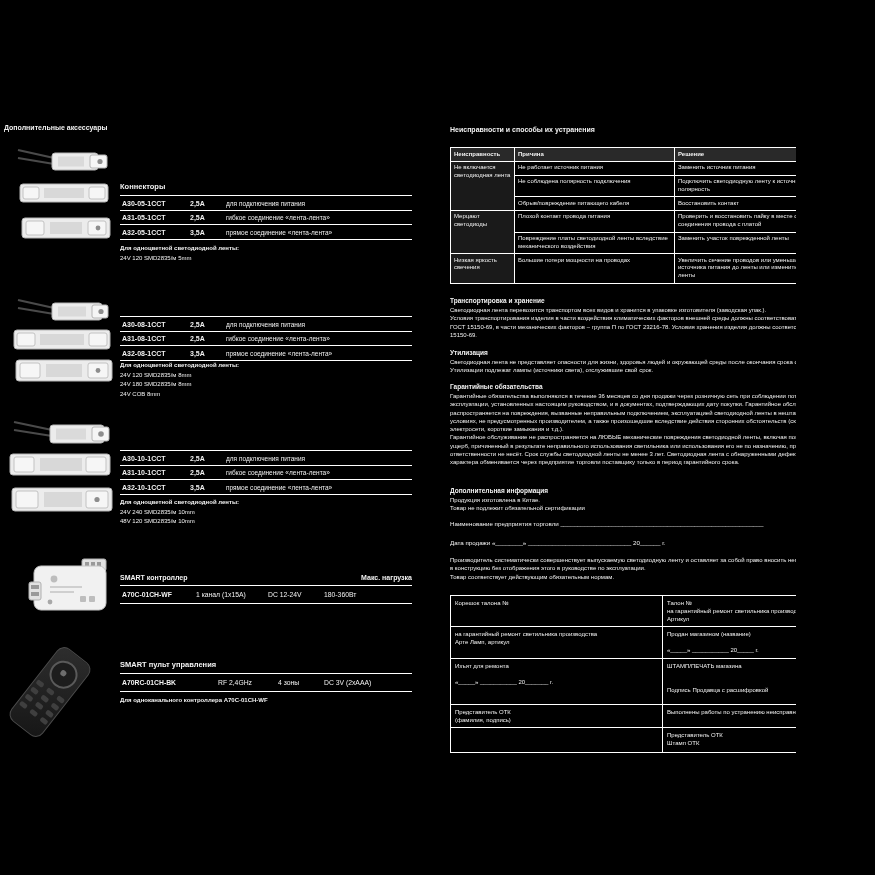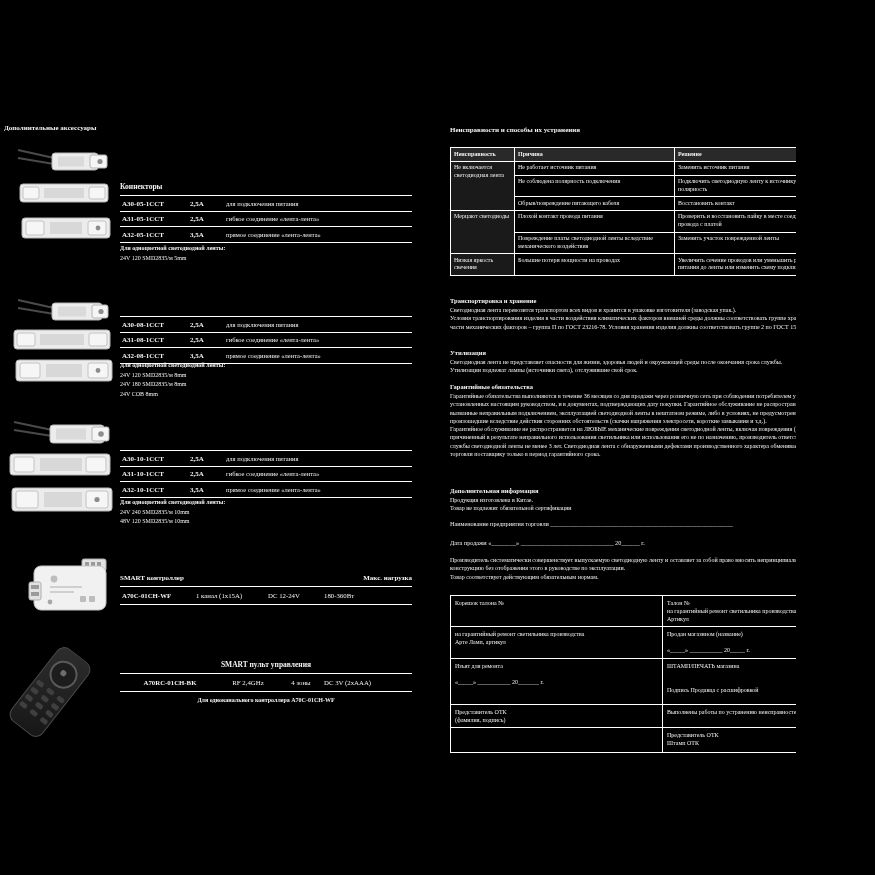--- a/index.html
+++ b/index.html
@@ -1,17 +1,17 @@
 <!DOCTYPE html>
 <html><head>
 <meta charset="utf-8">
 <style>
   html,body{margin:0;padding:0;background:#000;}
   .page{position:relative;width:796px;height:875px;background:#000;color:#f2f2f2;
-        font-family:Liberation Serif, serif;overflow:hidden;}
+        font-family:Liberation Sans, sans-serif;overflow:hidden;}
   .abs{position:absolute;}
   .doc-title{font-size:7px;font-weight:bold;}
 
   
   .tbl3{width:292px;}
   .tbl3 .ttl{font-size:7.5px;font-weight:bold;padding-bottom:4px;}
   .tbl3 .rows{border-bottom:1px solid #fff;}
   .tbl3 .row{display:flex;border-top:1px solid #fff;padding:3.5px 0 3px 2px;align-items:baseline;}
   .c-model{width:68px;font-weight:bold;font-size:7px;}
   .c-cur{width:36px;font-weight:bold;font-size:7px;}
@@ -246,21 +246,21 @@
         <span></span>
           <span></span>
           <span></span>
         <span></span>
           <span></span>
           <span></span>
       </div>
     </div>
   </div>
 
-  <div class="abs rem" style="left:120px;top:660px;text-align:center;">
+  <div class="abs rem" style="left:120px;top:660px;">
     <div class="rem-title">SMART пульт управления</div>
     <div class="rem-row">
       <span class="m">A70RC-01CH-BK</span>
       <span class="rf">RF 2,4GHz</span>
       <span class="z">4 зоны</span>
       <span class="pw">DC 3V (2xAAA)</span>
     </div>
     <div class="rem-note">Для одноканального контроллера A70C-01CH-WF</div>
   </div>
 

